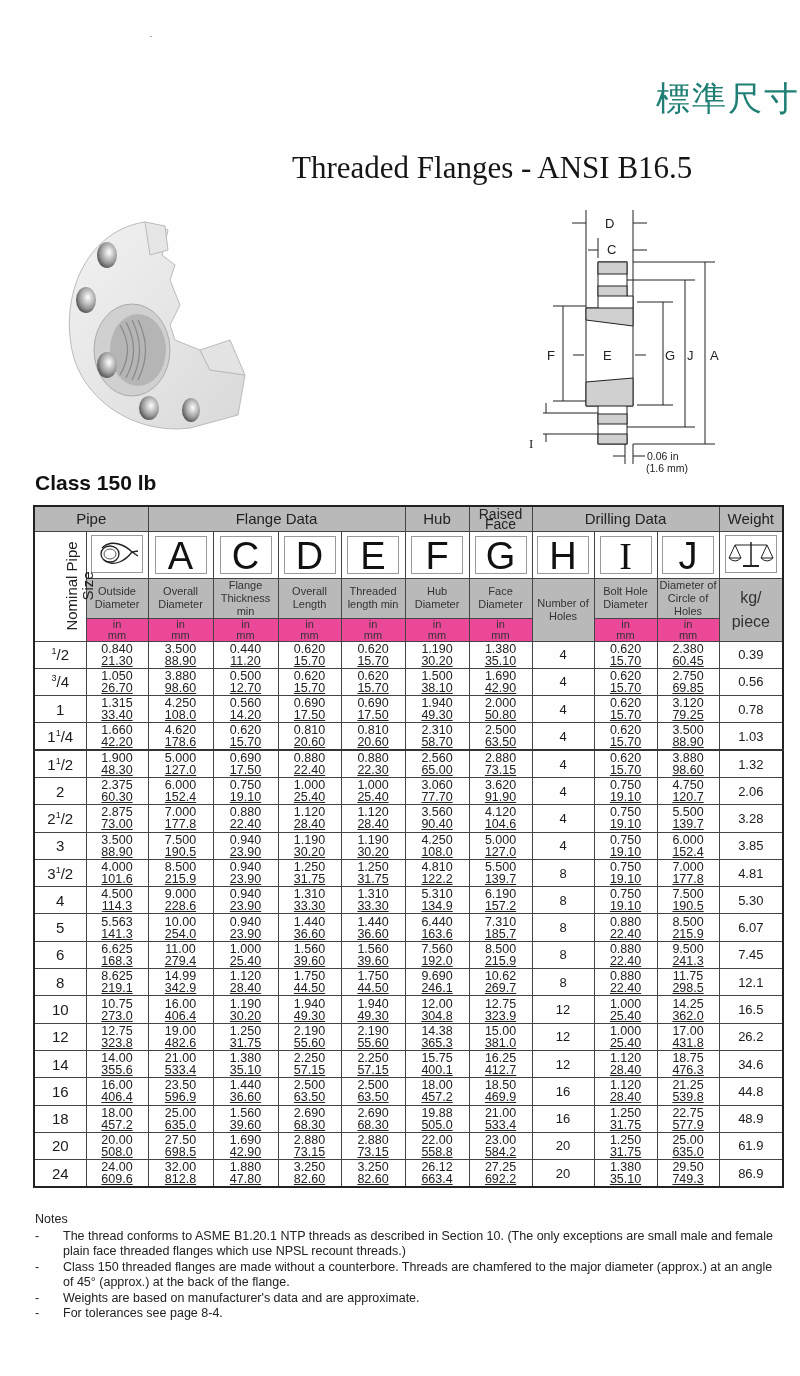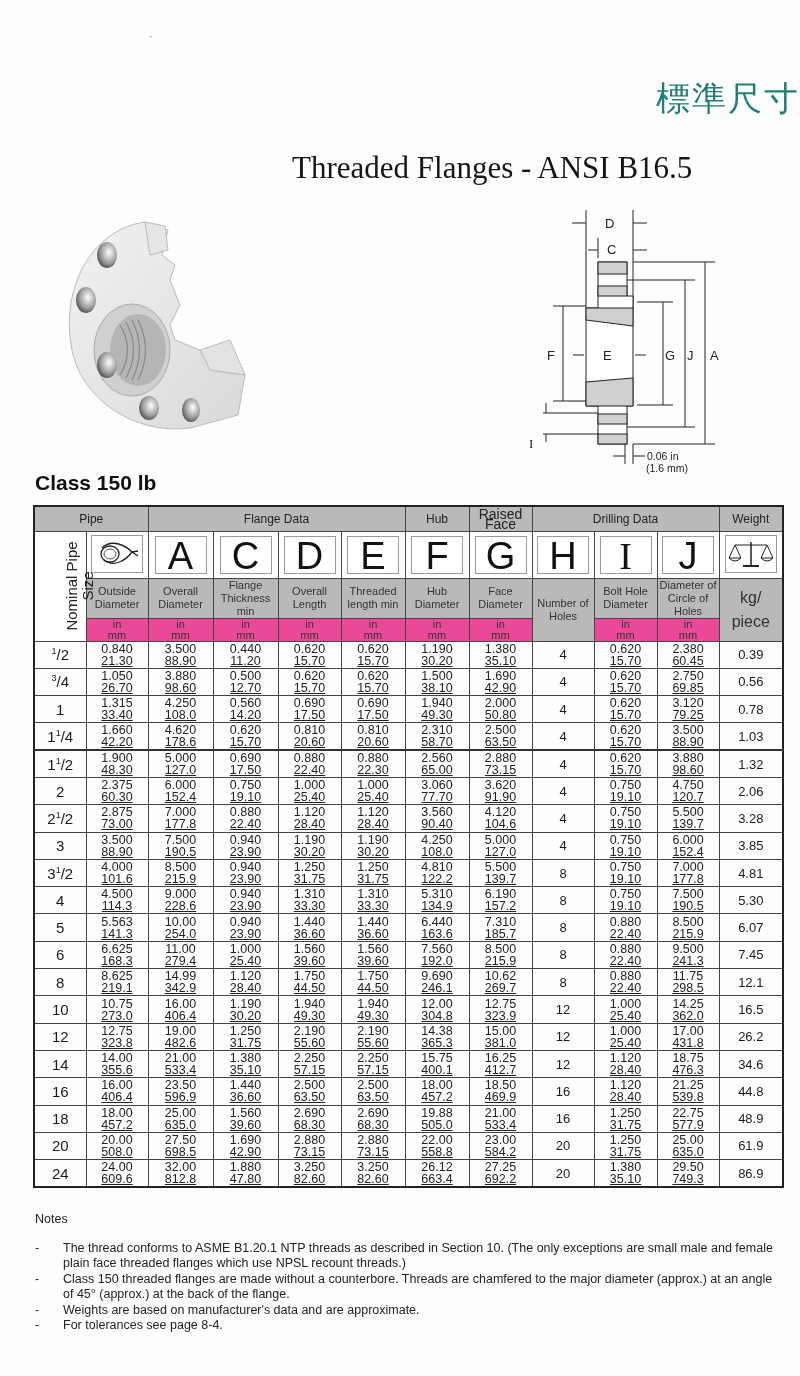--- a/index.html
+++ b/index.html
@@ -11,41 +11,41 @@
   .en-title { position: absolute; left: 292px; top: 150px; font-size: 31px; color: #151515; white-space: nowrap; font-family: Liberation Serif, serif; }
 
   .iso-figure { position: absolute; left: 50px; top: 200px; width: 220px; height: 240px; }
   .section-figure { position: absolute; left: 525px; top: 198px; width: 240px; height: 280px; }
 
   .class-heading { position: absolute; left: 35px; top: 471px; font-size: 21px; font-weight: bold; color: #111; }
 
   table.flange { position: absolute; left: 33px; top: 505px; width: 750px; border-collapse: collapse;
     border: 2.5px solid #222; table-layout: fixed; font-size: 12.5px; }
   table.flange td, table.flange th { border: 1px solid #444; text-align: center; vertical-align: middle; padding: 0; }
-  th.group { background: #b9b9b9; font-weight: normal; font-size: 12px; height: 25px; color: #222; }
+  th.group { background: #b9b9b9; font-weight: normal; font-size: 15px; height: 25px; color: #222; }
   th.group.small { font-size: 14px; line-height: 10px; }
   td.letter-cell { background: #fff; height: 47px; }
   .letter-box { display: inline-block; width: 52px; height: 38px; border: 1px solid #999; background: #fff;
     font-size: 38px; line-height: 38px; color: #111; font-weight: normal; }
   .letter-box.icon { width: 52px; }
   th.label { background: #b9b9b9; font-weight: normal; font-size: 11px; line-height: 13px; color: #333; height: 37px; }
   th.unit { background: #ec4899; font-weight: normal; font-size: 11px; line-height: 11px; color: #333; height: 23px; }
   th.label.big { font-size: 16px; line-height: 24px; }
   th.size-head { background: #fff; font-weight: normal; }
   .vert { display: inline-block; transform: rotate(-90deg); white-space: nowrap; font-size: 15px; line-height: 16px; color: #222; }
   td.size { font-size: 15px; height: 27.3px; }
   td.size sup { font-size: 9px; }
   td.v { font-size: 12.5px; line-height: 12px; color: #222; }
   td.v .in { display: block; }
   td.v .mm { display: block; text-decoration: underline; text-underline-offset: 1px; }
   td.mid { font-size: 13px; }
   tr.thick td { border-top: 2px solid #333; }
 
   .notes { position: absolute; left: 35px; top: 1212px; width: 750px; font-size: 12.5px; color: #222; line-height: 15.5px; }
-  .notes .title { margin-bottom: 13px; }
+  .notes .title { margin-bottom: 1px; }
   .note { display: flex; }
   .note .dash { width: 28px; flex: none; }
   .dot { position: absolute; left: 150px; top: 36px; width: 2px; height: 1px; background: #aaa; }
 </style>
 </head>
 <body>
 
 <div class="dot"></div>
 
 <div class="cn-title">標準尺寸</div>

